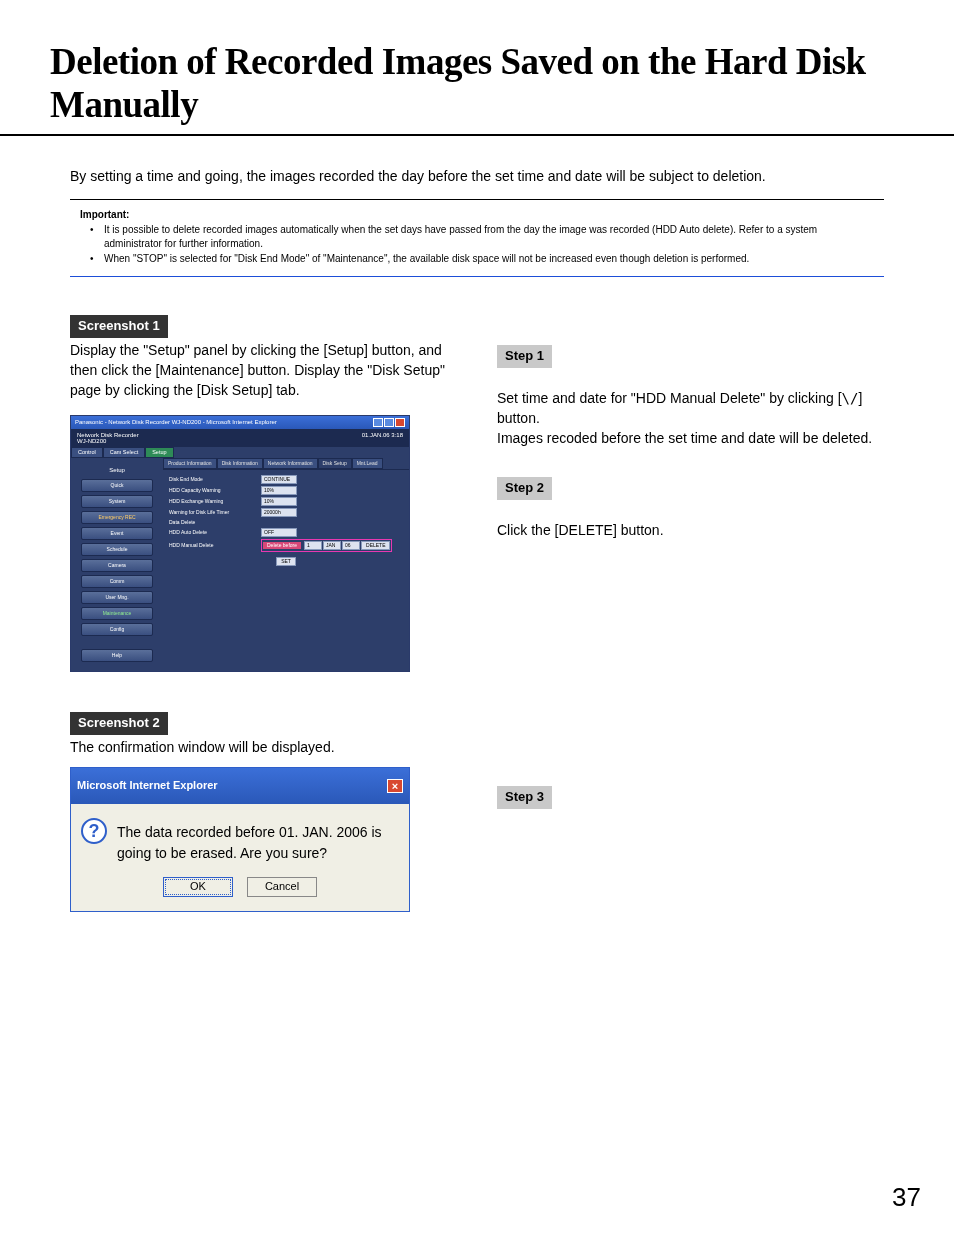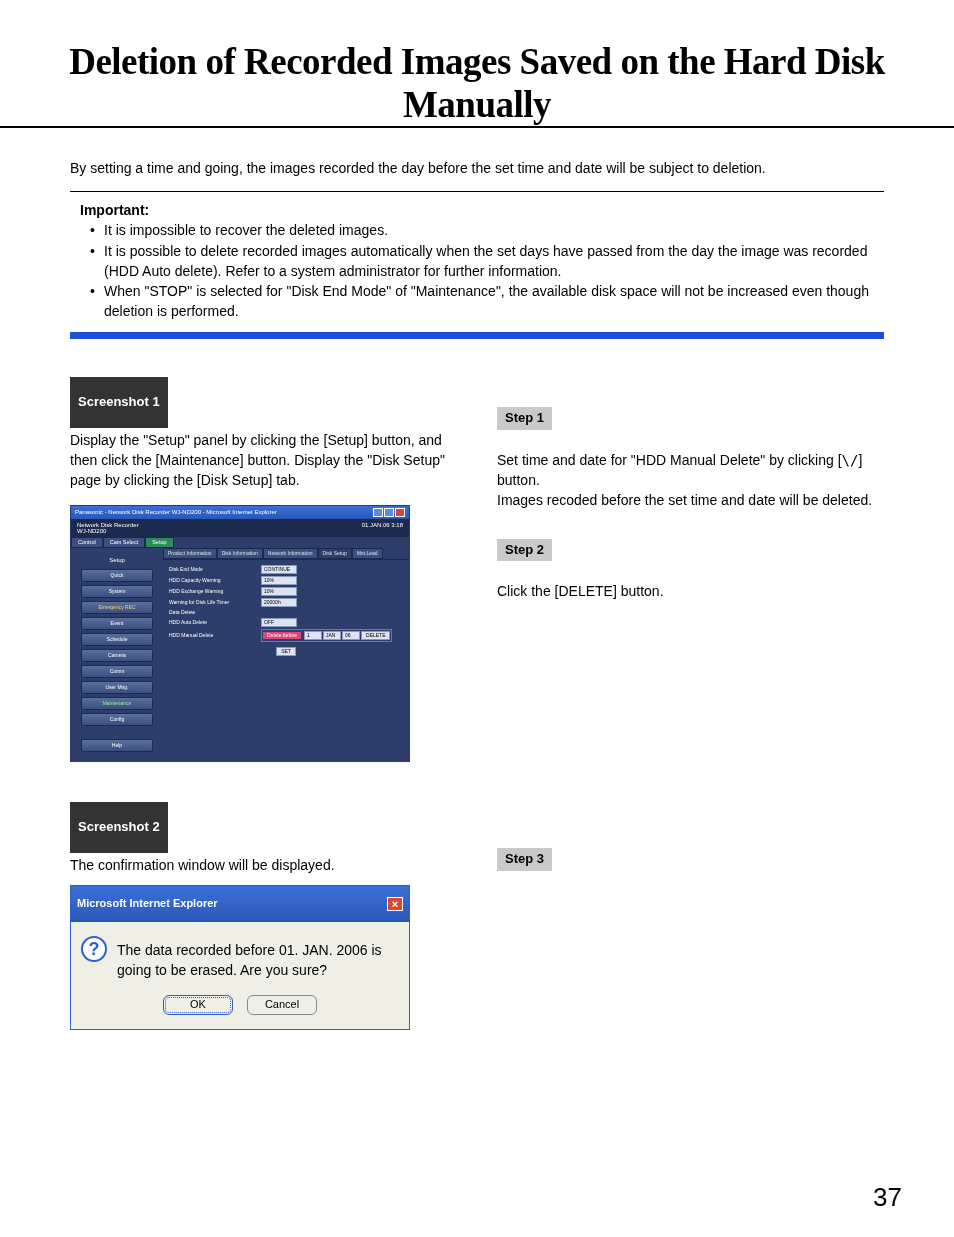--- a/index.html
+++ b/index.html
@@ -11,50 +11,51 @@
     width: 954px;
     margin: 0 auto;
     padding: 40px 50px 30px 50px;
     position: relative;
     min-height: 1237px;
   }
   h1 {
     font-family: "Times New Roman", Times, serif;
     font-weight: bold;
     font-size: 37px;
-    text-align: center;
+    text-align: left;
     letter-spacing: -0.5px;
+    padding-bottom: 8px;
   }
   .title-rule { border-top: 2px solid #000; margin: 0 -50px 30px -50px; }
   .intro { padding: 0 20px; font-size: 14px; line-height: 1.5; }
   .important-box {
     border-top: 1px solid #000;
-    border-bottom: 7px solid #1d4ed8;
+    border-bottom: 1px solid #1d4ed8;
     margin: 12px 20px 0 20px;
     padding: 8px 10px 10px 10px;
-    font-size: 14px;
+    font-size: 10px;
     line-height: 1.45;
   }
   .important-box .label { font-weight: bold; }
   .important-box ul { list-style: none; padding-left: 10px; }
   .important-box li { position: relative; padding-left: 14px; }
   .important-box li::before { content: "•"; position: absolute; left: 0; }
   .columns {
     display: flex;
     gap: 40px;
     padding: 38px 20px 0 20px;
   }
   .col { flex: 1; font-size: 14px; line-height: 1.45; }
   .tag {
     display: inline-block;
     background: #333;
     color: #fff;
     font-weight: bold;
     font-size: 13px;
-    padding: 16px 8px;
+    padding: 2px 8px;
     margin-bottom: 2px;
   }
   .step-tag {
     display: inline-block;
     background: #c9c9c9;
     color: #000;
     font-weight: bold;
     font-size: 13px;
     padding: 2px 8px;
     margin-bottom: 20px;
@@ -214,50 +215,49 @@
     display: flex;
     justify-content: center;
     gap: 14px;
     padding: 6px 0 14px 0;
   }
   .dlg-btn {
     width: 70px;
     height: 20px;
     background: #f0efe5;
     border: 1px solid #888;
-    border-radius: 6px;
+    border-radius: 0;
     font-size: 11px;
     display: flex;
     align-items: center;
     justify-content: center;
   }
   .dlg-btn.ok { outline: 1px dotted #2f5fca; outline-offset: -3px; border: 1px solid #2f5fca; }
 
   .page-num {
     position: absolute;
     bottom: 24px;
-    right: 52px;
+    right: 33px;
     font-size: 26px;
     font-family: Arial, sans-serif;
   }
 </style>
 </head>
 <body>
 
 <h1>Deletion of Recorded Images Saved on the Hard Disk Manually</h1>
 <div class="title-rule"></div>
 
 <div class="intro">
   <div>By setting a time and going, the images recorded the day before the set time and date will be subject to deletion.</div>
 </div>
 
 <div class="important-box">
   <div class="label">Important:</div>
   <ul>
-    <li>It is impossible to recover the deleted images.</li>
     <li>It is possible to delete recorded images automatically when the set days have passed from the day the image was recorded (HDD Auto delete). Refer to a system administrator for further information.</li>
     <li>When "STOP" is selected for "Disk End Mode" of "Maintenance", the available disk space will not be increased even though deletion is performed.</li>
   </ul>
 </div>
 
 <div class="columns">
 
   <div class="col">
 
     <div class="block">

